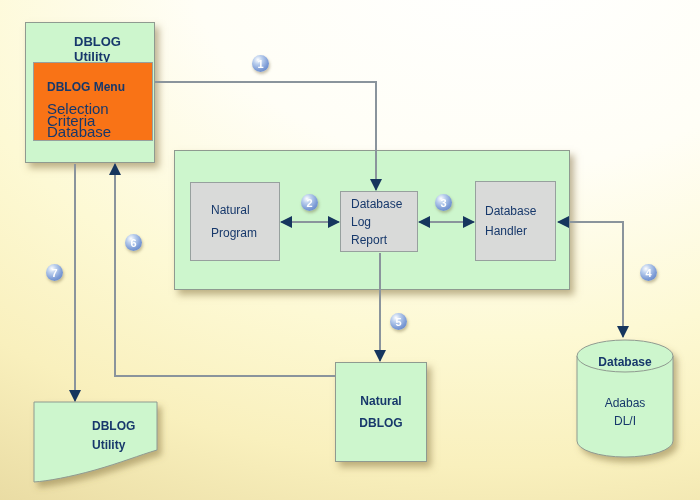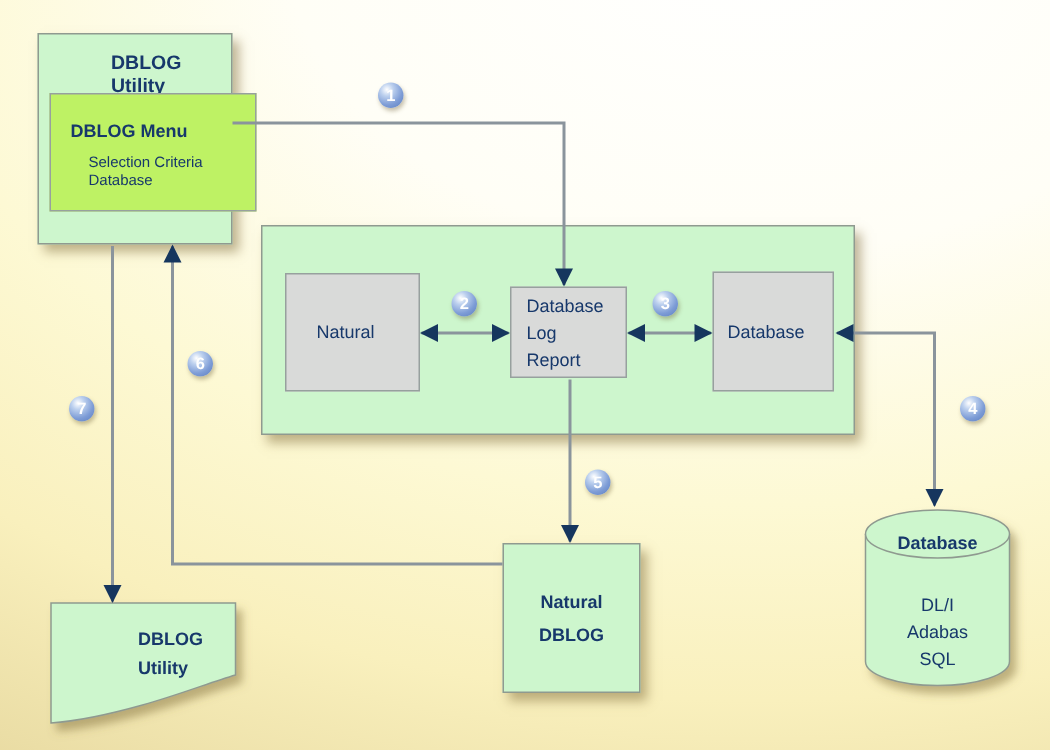--- a/index.html
+++ b/index.html
@@ -26,24 +26,24 @@
     background: #d9dad9;
     border: 1px solid #97a09e;
     font-size: 12px;
     color: #17386b;
     display: flex; flex-direction: column; justify-content: center;
     z-index: 2;
   }
 
   #utility { left: 25px; top: 22px; width: 130px; height: 141px; }
   .utility-title { font-size: 13px; font-weight: bold; margin: 11px 0 0 15px; padding-left: 33px; }
-  #menu { left: 7px; top: 39px; width: 138px; height: 79px; display: block; position: absolute;
-          background: #bef264; border: 1px solid #97a09e; }
+  #menu { left: 7px; top: 39px; width: 120px; height: 79px; display: block; position: absolute;
+          background: #f97316; border: 1px solid #97a09e; }
   .menu-title { font-size: 12px; font-weight: bold; margin: 17px 0 9px 13px; }
-  .menu-line { font-size: 10px; line-height: 11.5px; margin-left: 25px; }
+  .menu-line { font-size: 15px; line-height: 11.5px; margin-left: 13px; }
 
   #process { left: 174px; top: 150px; width: 396px; height: 140px; }
 
   #natural-program { left: 190px; top: 182px; width: 90px; height: 79px; padding-left: 20px; line-height: 23px; }
   #db-log-agent   { left: 340px; top: 191px; width: 78px; height: 61px; padding-left: 10px; line-height: 18px; }
   #db-handler     { left: 475px; top: 181px; width: 81px; height: 80px; padding-left: 9px;  line-height: 20px; }
 
   #buffer {
     left: 335px; top: 362px; width: 92px; height: 100px;
     font-weight: bold; font-size: 12px; text-align: center;
@@ -93,30 +93,32 @@
       <div class="menu-title">DBLOG Menu</div>
       <div class="menu-line">Selection Criteria</div>
       <div class="menu-line">Database</div>
     </div>
   </div>
 
   <div class="green-box" id="process"></div>
 
   <div class="gray-box" id="natural-program">
     <div>Natural</div>
+    <div>Program</div>
   </div>
 
   <div class="gray-box" id="db-log-agent">
     <div>Database</div>
     <div>Log</div>
     <div>Report</div>
   </div>
 
   <div class="gray-box" id="db-handler">
     <div>Database</div>
+    <div>Handler</div>
   </div>
 
   <div class="green-box" id="buffer">
     <div>Natural</div>
     <div>DBLOG</div>
   </div>
 
   <svg class="wires" width="700" height="500" viewBox="0 0 700 500">
     <defs>
       <marker id="ah" markerUnits="userSpaceOnUse" markerWidth="14" markerHeight="14" refX="12" refY="7" orient="auto-start-reverse">
@@ -153,18 +155,17 @@
   <div class="badge badge6">6</div>
   <div class="badge badge7">7</div>
 
   <div class="report-label">
     <div>DBLOG</div>
     <div>Utility</div>
   </div>
 
   <div class="cyl-title">Database</div>
   <div class="cyl-items">
+    <div>Adabas</div>
     <div>DL/I</div>
-    <div>Adabas</div>
-    <div>SQL</div>
   </div>
 
 </div>
 
 </body></html>

